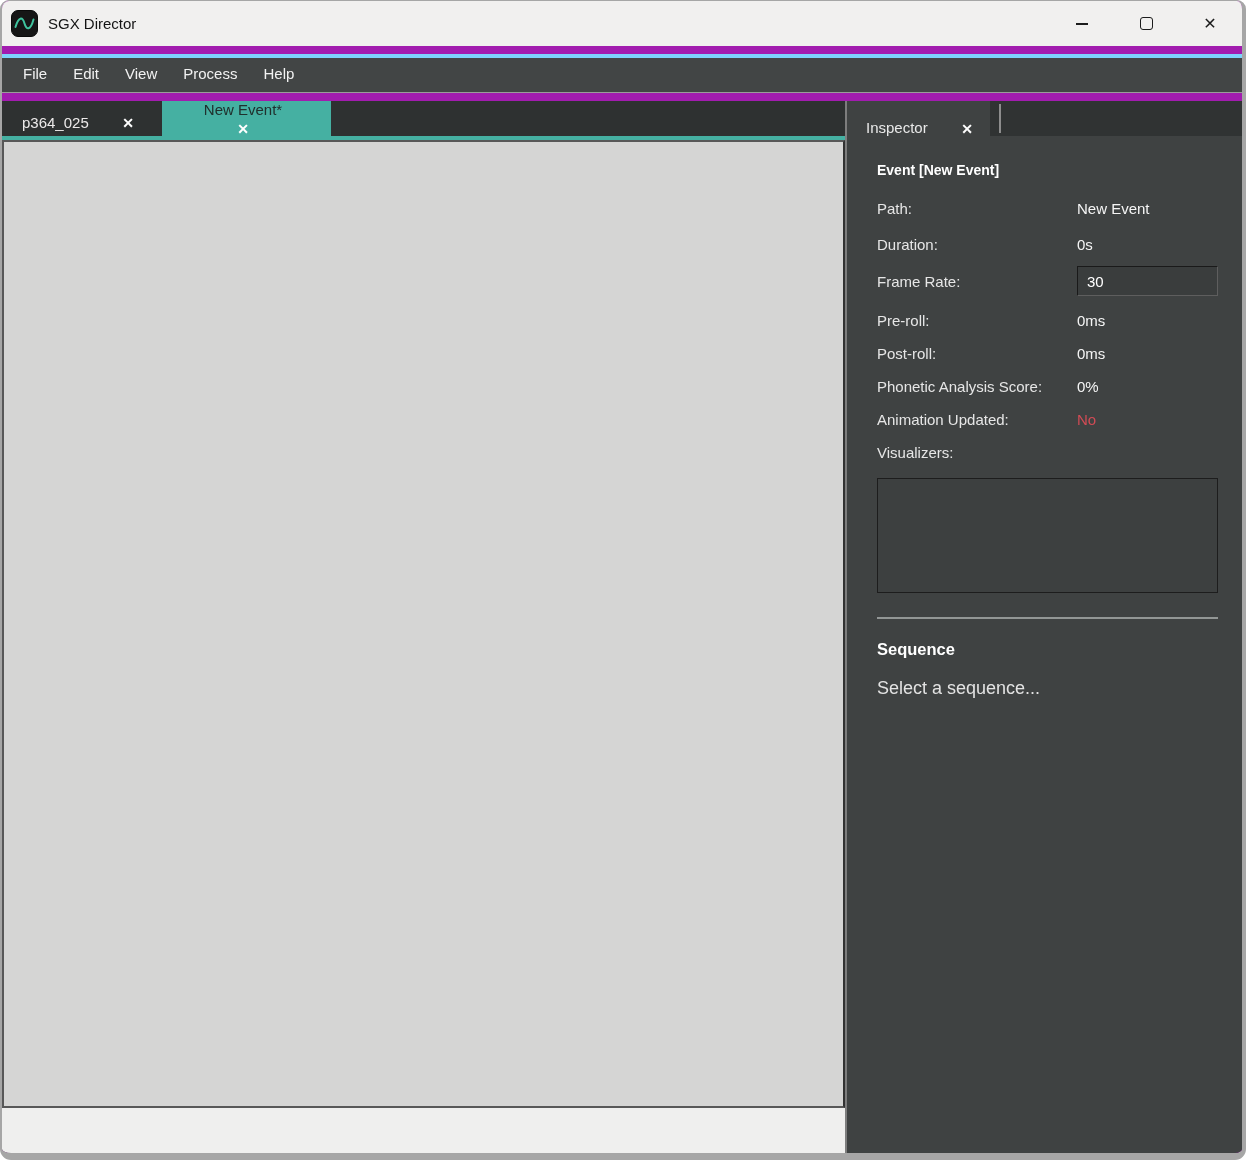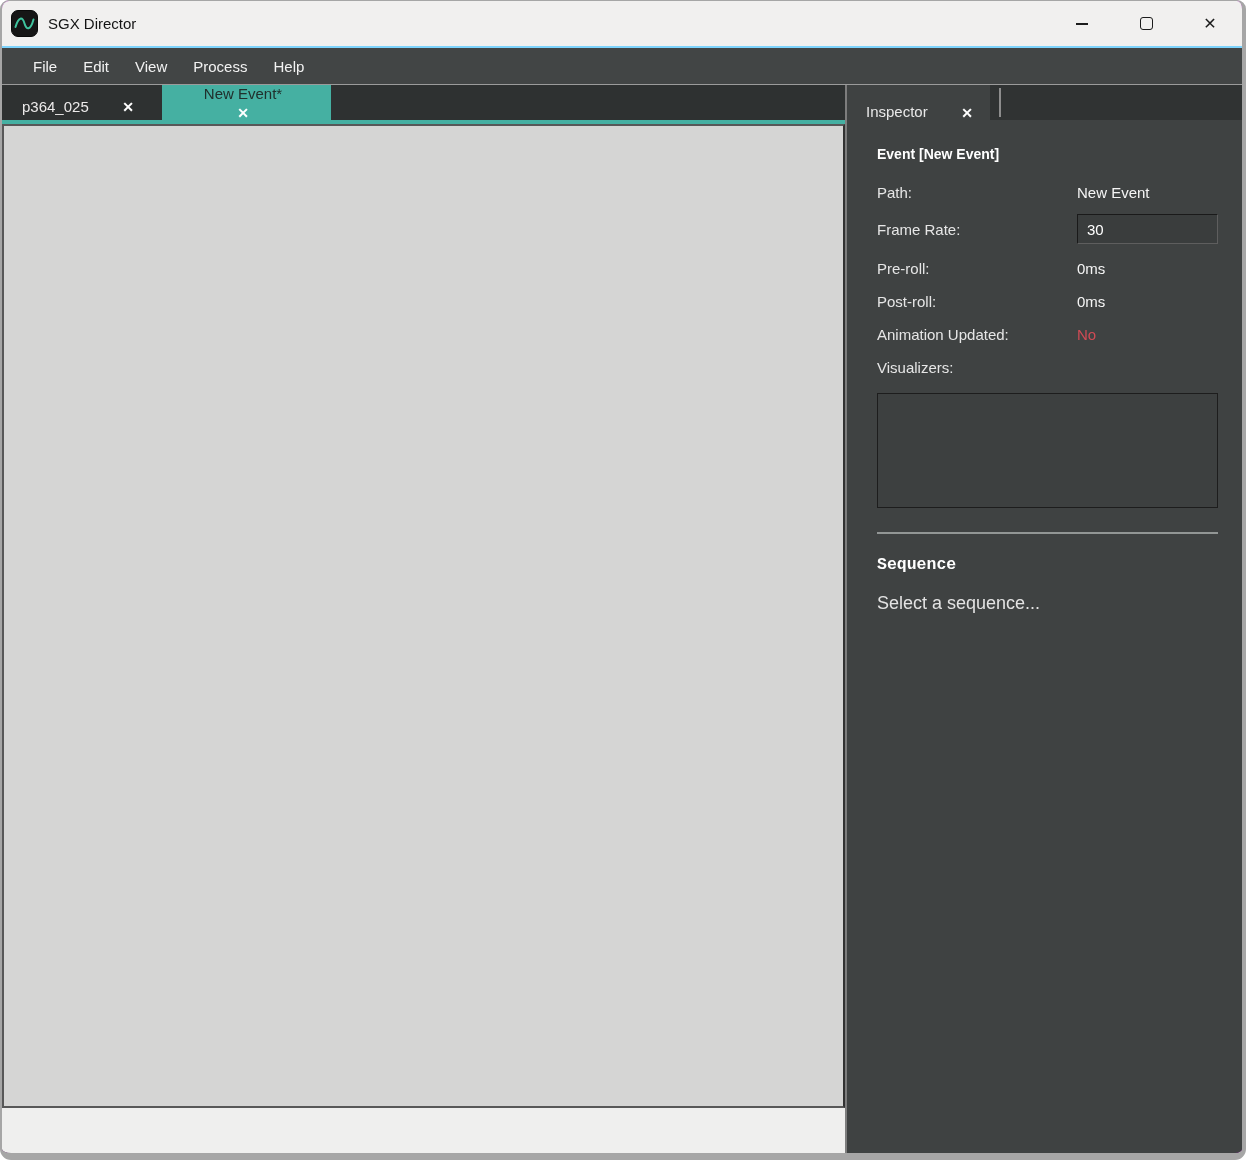--- a/index.html
+++ b/index.html
@@ -6,41 +6,42 @@
   html,body { background:#ffffff; font-family:"Liberation Sans", sans-serif; }
 
   .window{
     width:1246px; height:1160px;
     border-style:solid; border-color:#a6a6a6;
     border-width:1px 4px 7px 2px;
     border-radius:9px 9px 11px 11px;
     overflow:hidden;
     display:flex; flex-direction:column;
     background:#a21caf;
+    gap:8px;
   }
 
   
   .titlebar{
     height:45px; background:#f1f0ef; flex:0 0 45px;
     display:flex; align-items:center; justify-content:space-between;
   }
   .title-left{ display:flex; align-items:center; gap:10px; padding-left:9px; }
   .app-icon{ width:27px; height:27px; display:block; }
   .app-title{ font-size:15px; color:#141414; }
   .win-controls{ display:flex; height:100%; }
   .win-btn{ width:64px; height:100%; display:flex; align-items:center; justify-content:center; cursor:default; }
   .glyph-min{ width:12px; height:2px; background:#1c1c1c; display:block; }
   .glyph-max{ width:13px; height:13px; border:1.5px solid #1c1c1c; border-radius:3px; display:block; }
   .glyph-close{ font-size:16px; color:#1c1c1c; line-height:1; }
 
   
   .menubar{
     height:39px; flex:0 0 39px; background:#424545;
-    border-top:2px solid #7dd3fc; border-bottom:1px solid #9b9b9b;
-    display:flex; align-items:center; padding-left:18px;
+    border-top:4px solid #7dd3fc; border-bottom:1px solid #9b9b9b;
+    display:flex; align-items:flex-end; padding-left:8px;
   }
   .menu-item{ color:#f2f2f2; font-size:15px; padding:0 13px; line-height:37px; }
 
   
   .body-row{ flex:1; display:flex; min-height:0; }
   .left-col{ width:845px; flex:0 0 845px; display:flex; flex-direction:column; border-right:2px solid #7d7d7d; background:#2e3131; }
 
   .tabbar{ height:35px; flex:0 0 35px; background:#2e3131; display:flex; }
   .tab{ display:flex; align-items:center; justify-content:space-between; font-size:15px; }
   .tab-doc{ width:160px; padding:8px 28px 0 20px; color:#eceaea; background:#2e3131; }
@@ -74,21 +75,21 @@
   .framerate-input{
     width:141px; height:30px; background:#3a3d3d; color:#ffffff;
     border:1px solid; border-color:#1a1a1a #5e5e5e #5e5e5e #1a1a1a;
     font-size:15px; font-family:"Liberation Sans", sans-serif; padding:0 0 0 9px; outline:none;
   }
   .visualizers-box{
     margin-top:9px; width:341px; height:115px;
     background:#3d4040; border:1px solid #1d1d1d;
   }
   .insp-divider{ margin-top:24px; height:2px; background:#929695; border:none; width:341px; }
-  .seq-heading{ font-size:16.5px; font-weight:bold; color:#ffffff; margin-top:21px;font-family:Liberation Mono, monospace; }
+  .seq-heading{ font-size:16.5px; font-weight:bold; color:#ffffff; margin-top:21px; }
   .seq-placeholder{ font-size:18px; color:#e3e3e3; margin-top:19px; }
 </style>
 </head>
 <body>
 
 <div class="window">
 
   <div class="titlebar">
     <div class="title-left">
       <svg class="app-icon" viewBox="0 0 27 27">
@@ -145,31 +146,39 @@
         <div class="insp-sep"></div>
       </div>
 
       <div class="insp-content">
         <div class="insp-heading">Event [New Event]</div>
 
         <div class="prop-row">
           <span class="prop-label">Path:</span>
           <span class="prop-value">New Event</span>
         </div>
+        <div class="prop-row">
+          <span class="prop-label">Duration:</span>
+          <span class="prop-value">0s</span>
+        </div>
         <div class="prop-row framerate-row">
           <span class="prop-label">Frame Rate:</span>
           <input class="framerate-input" type="text" value="30" style="">
         </div>
         <div class="prop-row compact" style="margin-top:4px;">
           <span class="prop-label">Pre-roll:</span>
           <span class="prop-value">0ms</span>
         </div>
         <div class="prop-row compact">
           <span class="prop-label">Post-roll:</span>
           <span class="prop-value">0ms</span>
+        </div>
+        <div class="prop-row compact">
+          <span class="prop-label">Phonetic Analysis Score:</span>
+          <span class="prop-value">0%</span>
         </div>
         <div class="prop-row compact">
           <span class="prop-label">Animation Updated:</span>
           <span class="prop-value value-red">No</span>
         </div>
         <div class="prop-row compact">
           <span class="prop-label">Visualizers:</span>
         </div>
 
         <div class="visualizers-box"></div>

